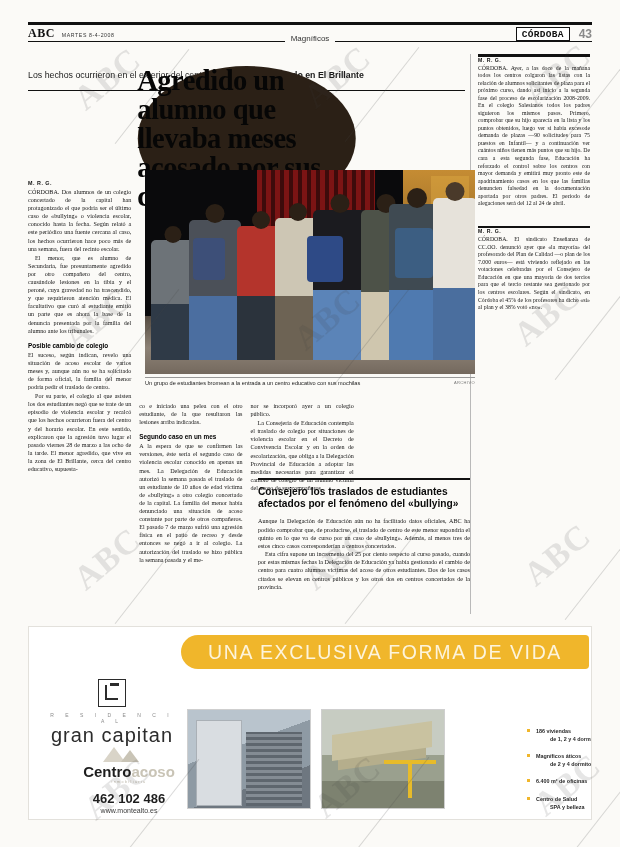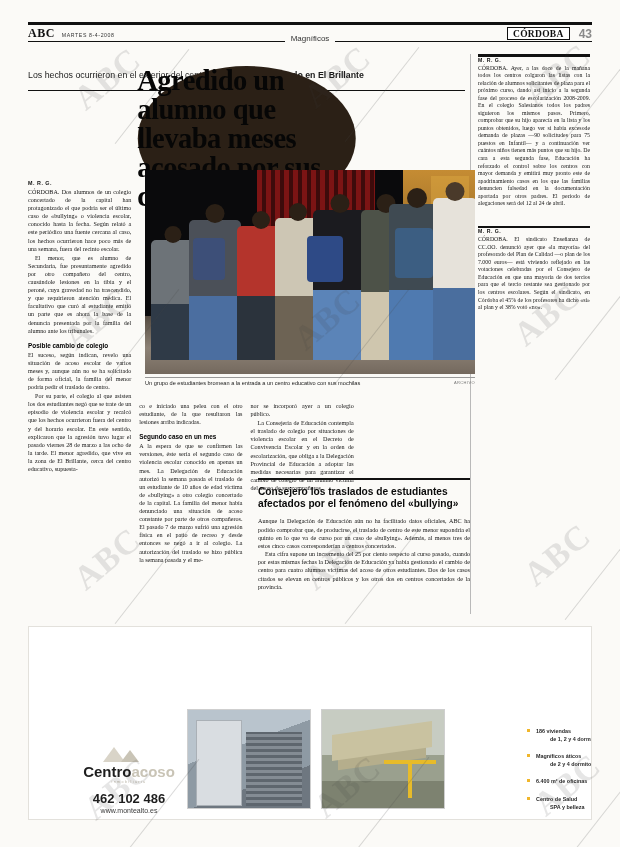--- a/index.html
+++ b/index.html
@@ -30,21 +30,21 @@
   .masthead{position:absolute;left:28px;right:28px;top:22px;height:24px;}
   .mast-rule{position:absolute;left:0;right:0;top:0;height:3px;background:#111;}
   .mast-rule2{position:absolute;left:0;right:0;top:19px;height:1px;background:#111;}
   .mast-inner{position:absolute;left:0;right:0;top:4px;height:15px;display:flex;align-items:center;}
   .abc-logo{font-family:"Liberation Serif",serif;font-weight:bold;font-size:12px;letter-spacing:.5px;}
   .mast-date{font-family:"Liberation Sans",sans-serif;font-size:5.2px;letter-spacing:.6px;margin-left:7px;color:#333;
              position:relative;top:1px;}
   .mast-section{position:absolute;left:0;right:0;text-align:center;font-family:"Liberation Sans",sans-serif;
                 font-size:8px;color:#333;background:#fbfaf7;padding:0 6px;width:max-content;margin:0 auto;}
   .mast-right{margin-left:auto;display:flex;align-items:center;gap:0;}
-  .cordoba-box{border:1.4px solid #111;padding:1px 5px 0px 5px;font-family:Liberation Serif, serif;
+  .cordoba-box{border:1.4px solid #111;padding:1px 5px 0px 5px;font-family:Liberation Mono, monospace;
                font-weight:bold;font-size:9.5px;letter-spacing:.3px;background:#fff;}
   .pageno{font-family:"Liberation Sans",sans-serif;font-size:12px;color:#8a8a8a;margin-left:9px;font-weight:bold;text-align:right;}
 
   
   .main{position:absolute;left:28px;top:54px;width:437px;}
   .sidebar{position:absolute;left:478px;top:54px;width:112px;}
   .vrule{position:absolute;left:470px;top:54px;width:1px;height:560px;background:#b9b9b9;}
 
   h1.head{
     font-family:"Liberation Serif",serif;font-weight:bold;
@@ -298,21 +298,29 @@
 
     <div>
       <div class="sb-rule"></div>
       <div class="byline">M. R. G.</div>
       <p class="body">CÓRDOBA. El sindicato Enseñanza de CC.OO. denunció ayer que «la mayoría» del profesorado del Plan de Calidad —o plan de los 7.000 euros— está viviendo reflejado en las votaciones celebradas por el Consejero de Educación en que una mayoría de dos tercios para que el tercio restante sea gestionado por los centros escolares. Según el sindicato, en Córdoba el 45% de los profesores ha dicho «sí» al plan y el 38% votó «no».</p>
     </div>
   </div>
 
   <div class="ad">
 
-
+    <div class="ad-banner">
+      <span>UNA EXCLUSIVA FORMA DE VIDA</span>
+    </div>
+
+    <div class="ad-logo">
+      <div class="mark"></div>
+      <div class="pre">R E S I D E N C I A L</div>
+      <div class="name">gran capitan</div>
+    </div>
 
     <div class="ad-photo p1">
       <div class="b1"></div>
       <div class="b2"></div>
     </div>
     <div class="ad-photo p2">
       <div class="canopy"></div>
       <div class="crane"></div>
       <div class="crane2"></div>
     </div>

